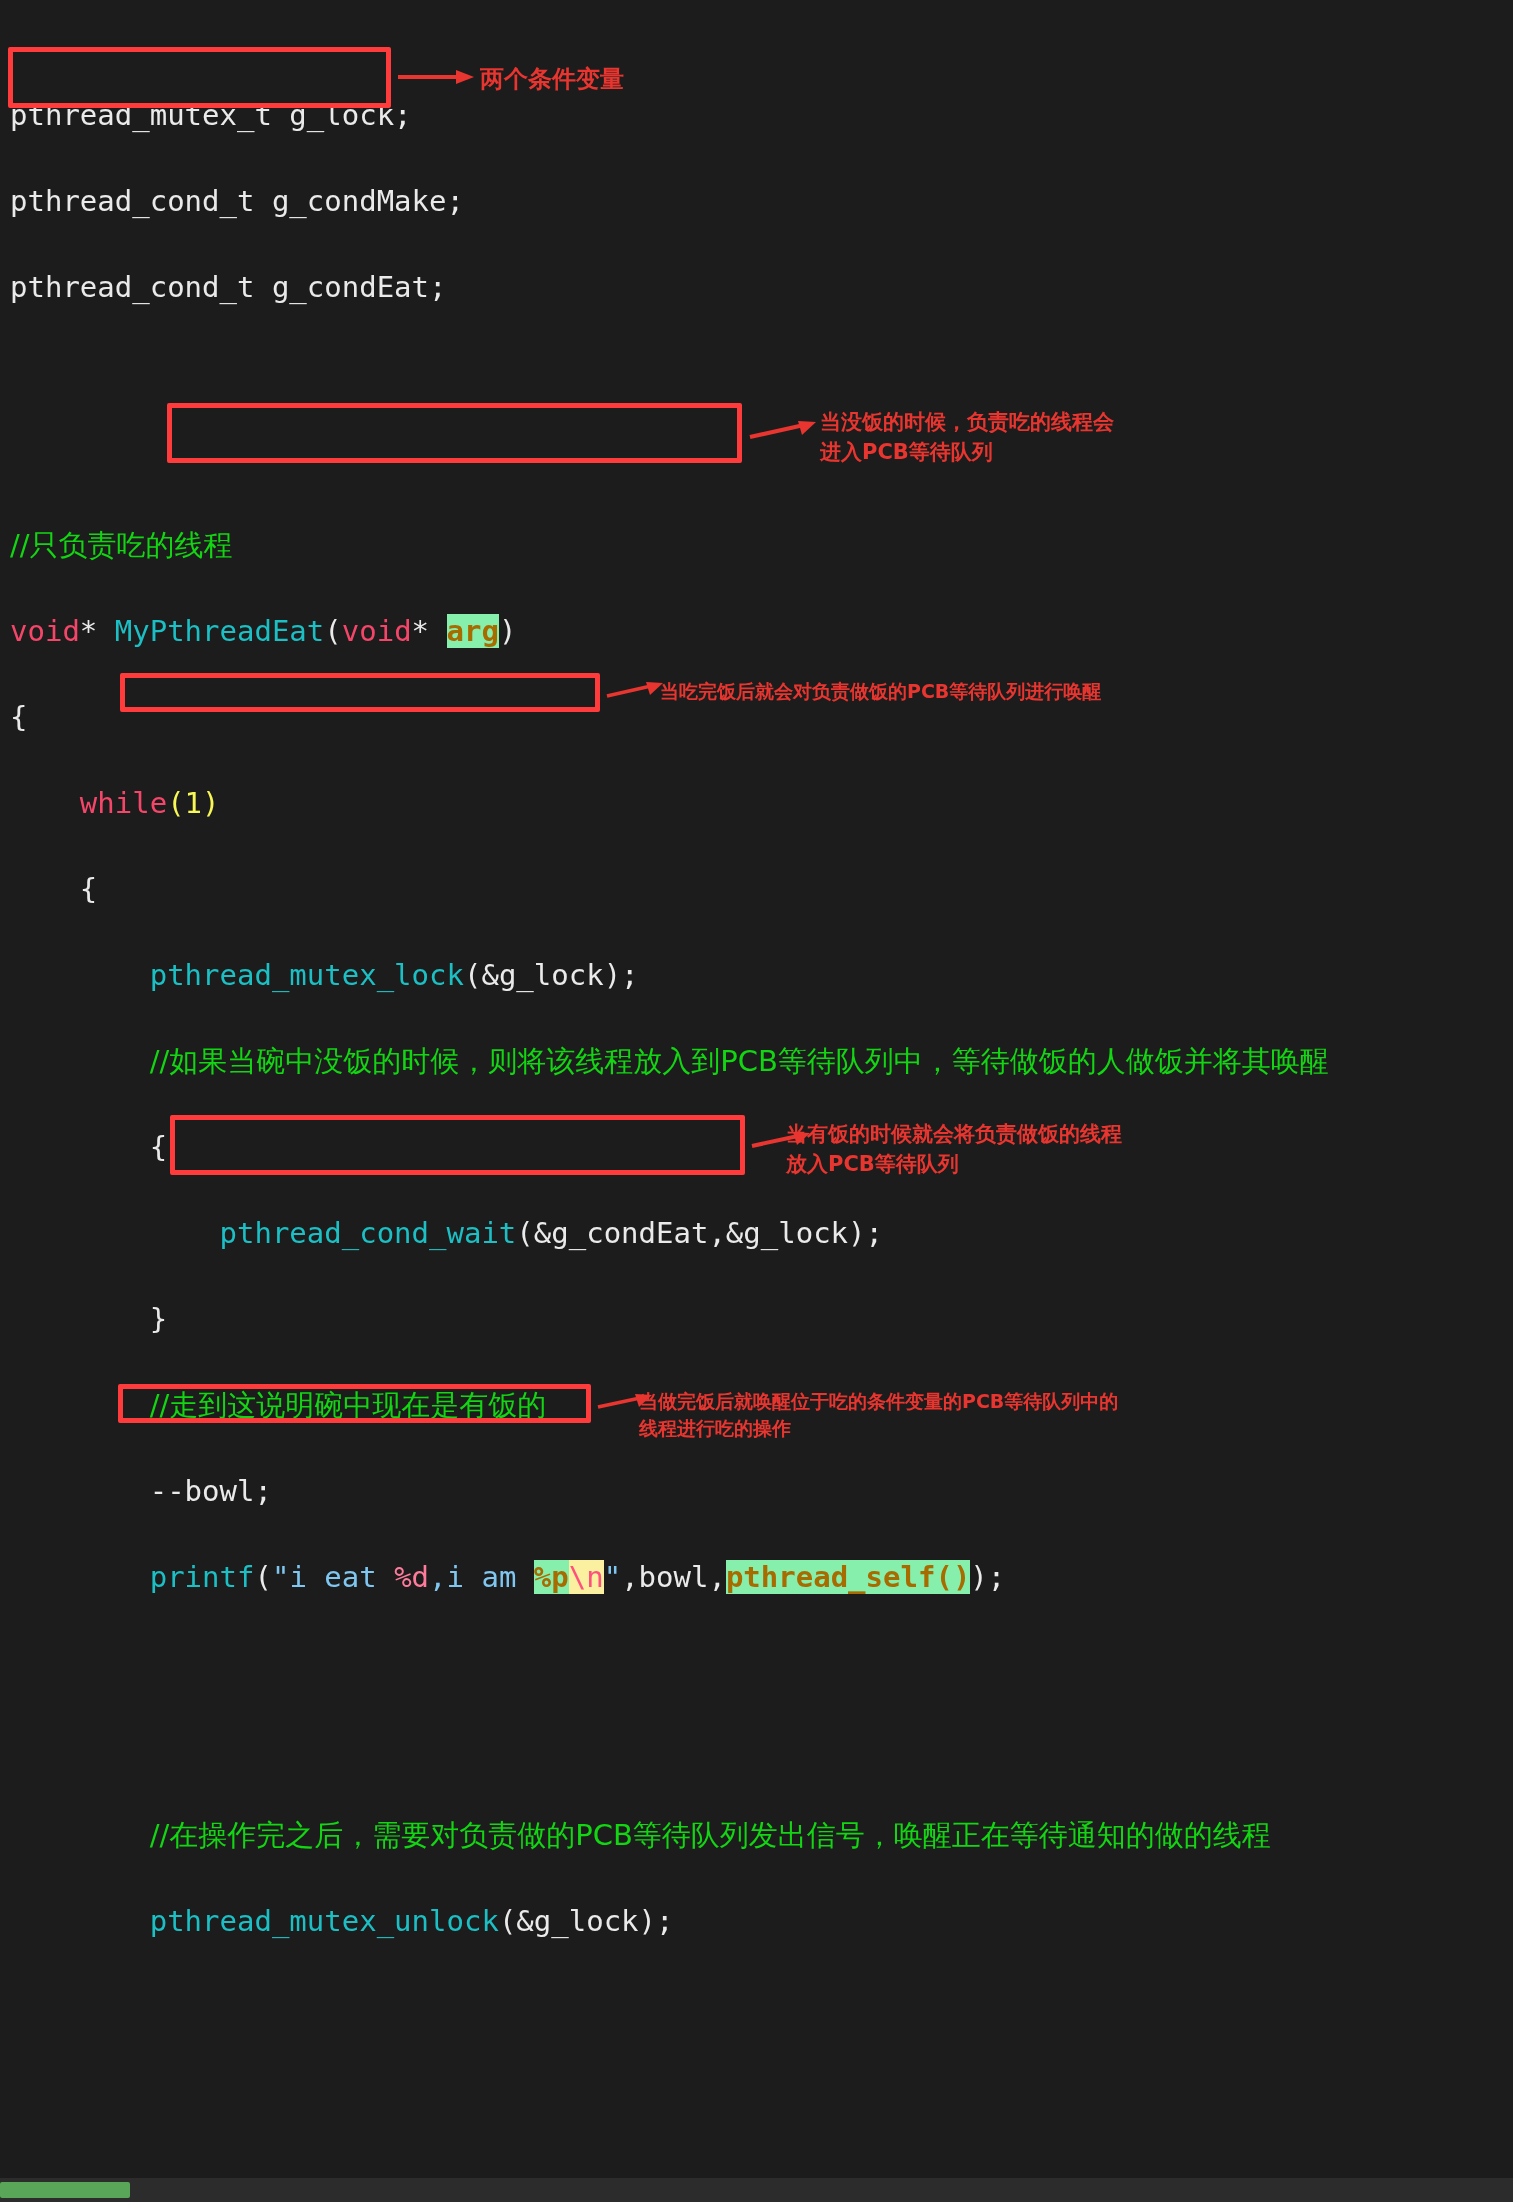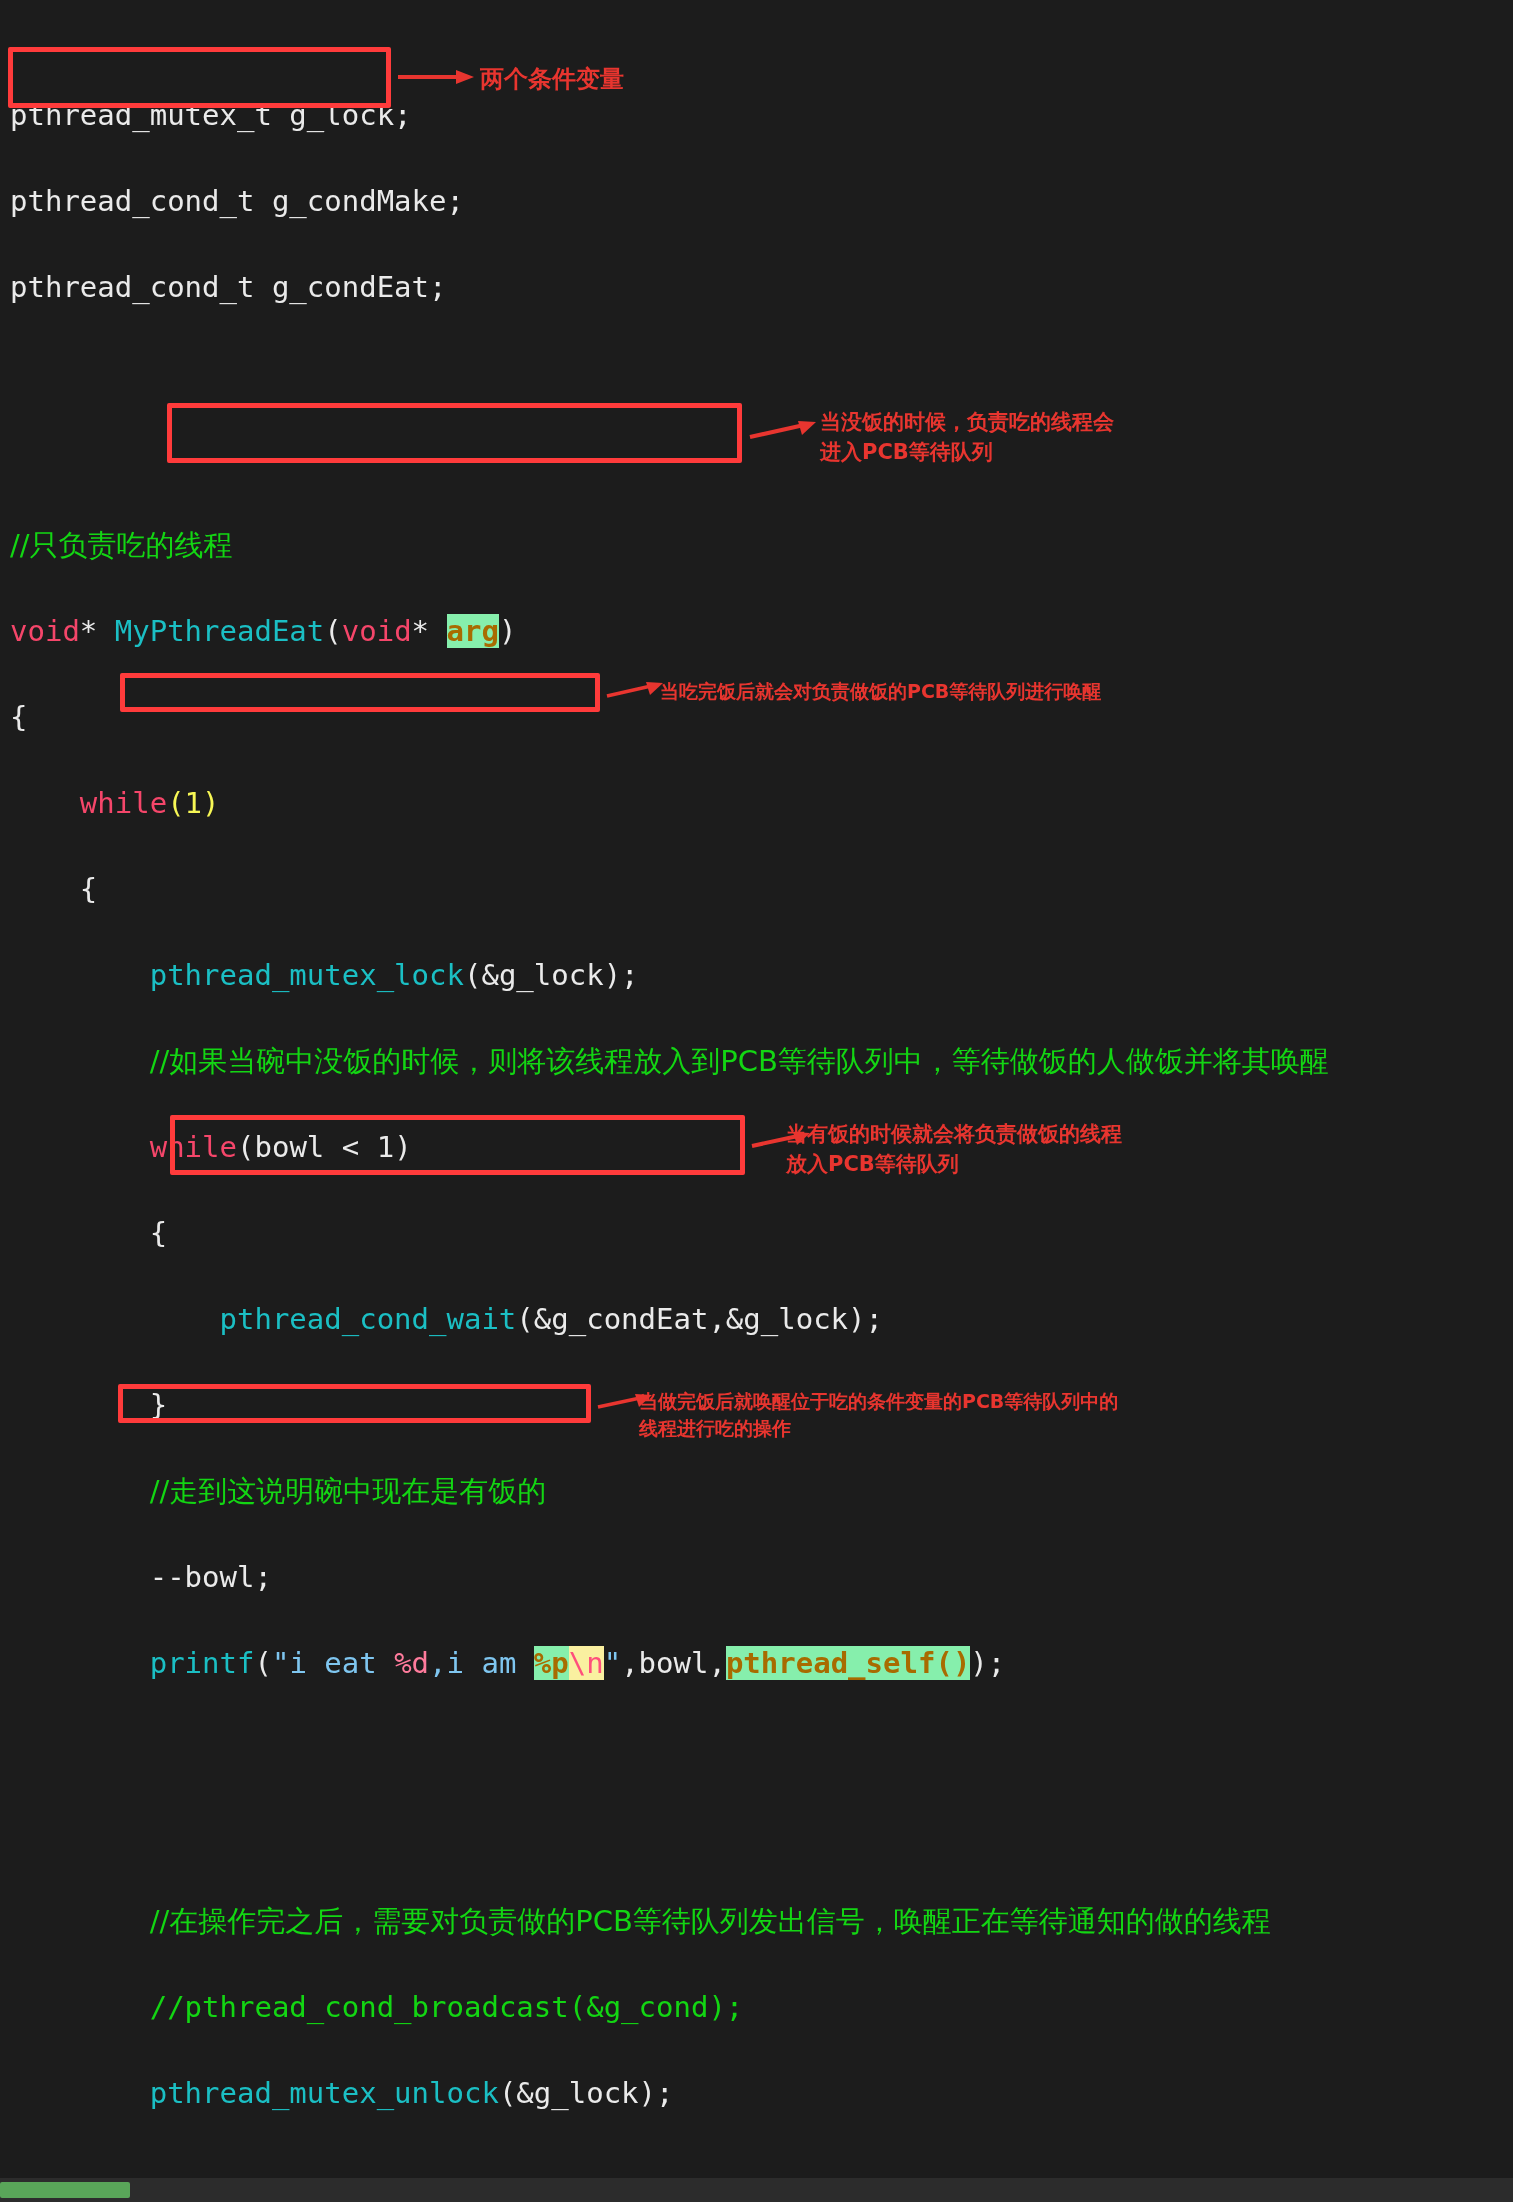--- a/index.html
+++ b/index.html
@@ -101,32 +101,30 @@
 
 <span class="blank"></span>
 
 <span class="ln"><span class="cmt">//只负责吃的线程</span></span>
 <span class="ln"><span class="kw">void</span><span class="plain">* </span><span class="fname">MyPthreadEat</span><span class="plain">(</span><span class="kw">void</span><span class="plain">* </span><span class="hl">arg</span><span class="plain">)</span></span>
 <span class="ln"><span class="plain">{</span></span>
 <span class="ln"><span class="plain">    </span><span class="kw">while</span><span class="num">(1)</span></span>
 <span class="ln"><span class="plain">    </span><span class="plain">{</span></span>
 <span class="ln"><span class="plain">        </span><span class="fn">pthread_mutex_lock</span><span class="plain">(&amp;g_lock);</span></span>
 <span class="ln"><span class="plain">        </span><span class="cmt">//如果当碗中没饭的时候，则将该线程放入到PCB等待队列中，等待做饭的人做饭并将其唤醒</span></span>
-<span class="ln"><span class="plain">        </span><span class="kw">while</span><span class="plain">(bowl &lt; 1)</span></span>
 <span class="ln"><span class="plain">        </span><span class="plain">{</span></span>
 <span class="ln"><span class="plain">            </span><span class="fn">pthread_cond_wait</span><span class="plain">(&amp;g_condEat,&amp;g_lock);</span></span>
 <span class="ln"><span class="plain">        </span><span class="plain">}</span></span>
 <span class="ln"><span class="plain">        </span><span class="cmt">//走到这说明碗中现在是有饭的</span></span>
 <span class="ln"><span class="plain">        </span><span class="plain">--bowl;</span></span>
 <span class="ln"><span class="plain">        </span><span class="fn">printf</span><span class="plain">(</span><span class="str">"i eat </span><span class="fmt">%d</span><span class="str">,i am </span><span class="hl">%p</span><span class="hl-esc">\n</span><span class="str">"</span><span class="plain">,bowl,</span><span class="hl">pthread_self()</span><span class="plain">);</span></span>
 
 <span class="blank"></span>
 
 <span class="ln"><span class="plain">        </span><span class="cmt">//在操作完之后，需要对负责做的PCB等待队列发出信号，唤醒正在等待通知的做的线程</span></span>
-<span class="ln"><span class="plain">        </span><span class="cmt-mono">//pthread_cond_broadcast(&amp;g_cond);</span></span>
 <span class="ln"><span class="plain">        </span><span class="fn">pthread_mutex_unlock</span><span class="plain">(&amp;g_lock);</span></span>
 
 
 
 
 
 
 
 
 

